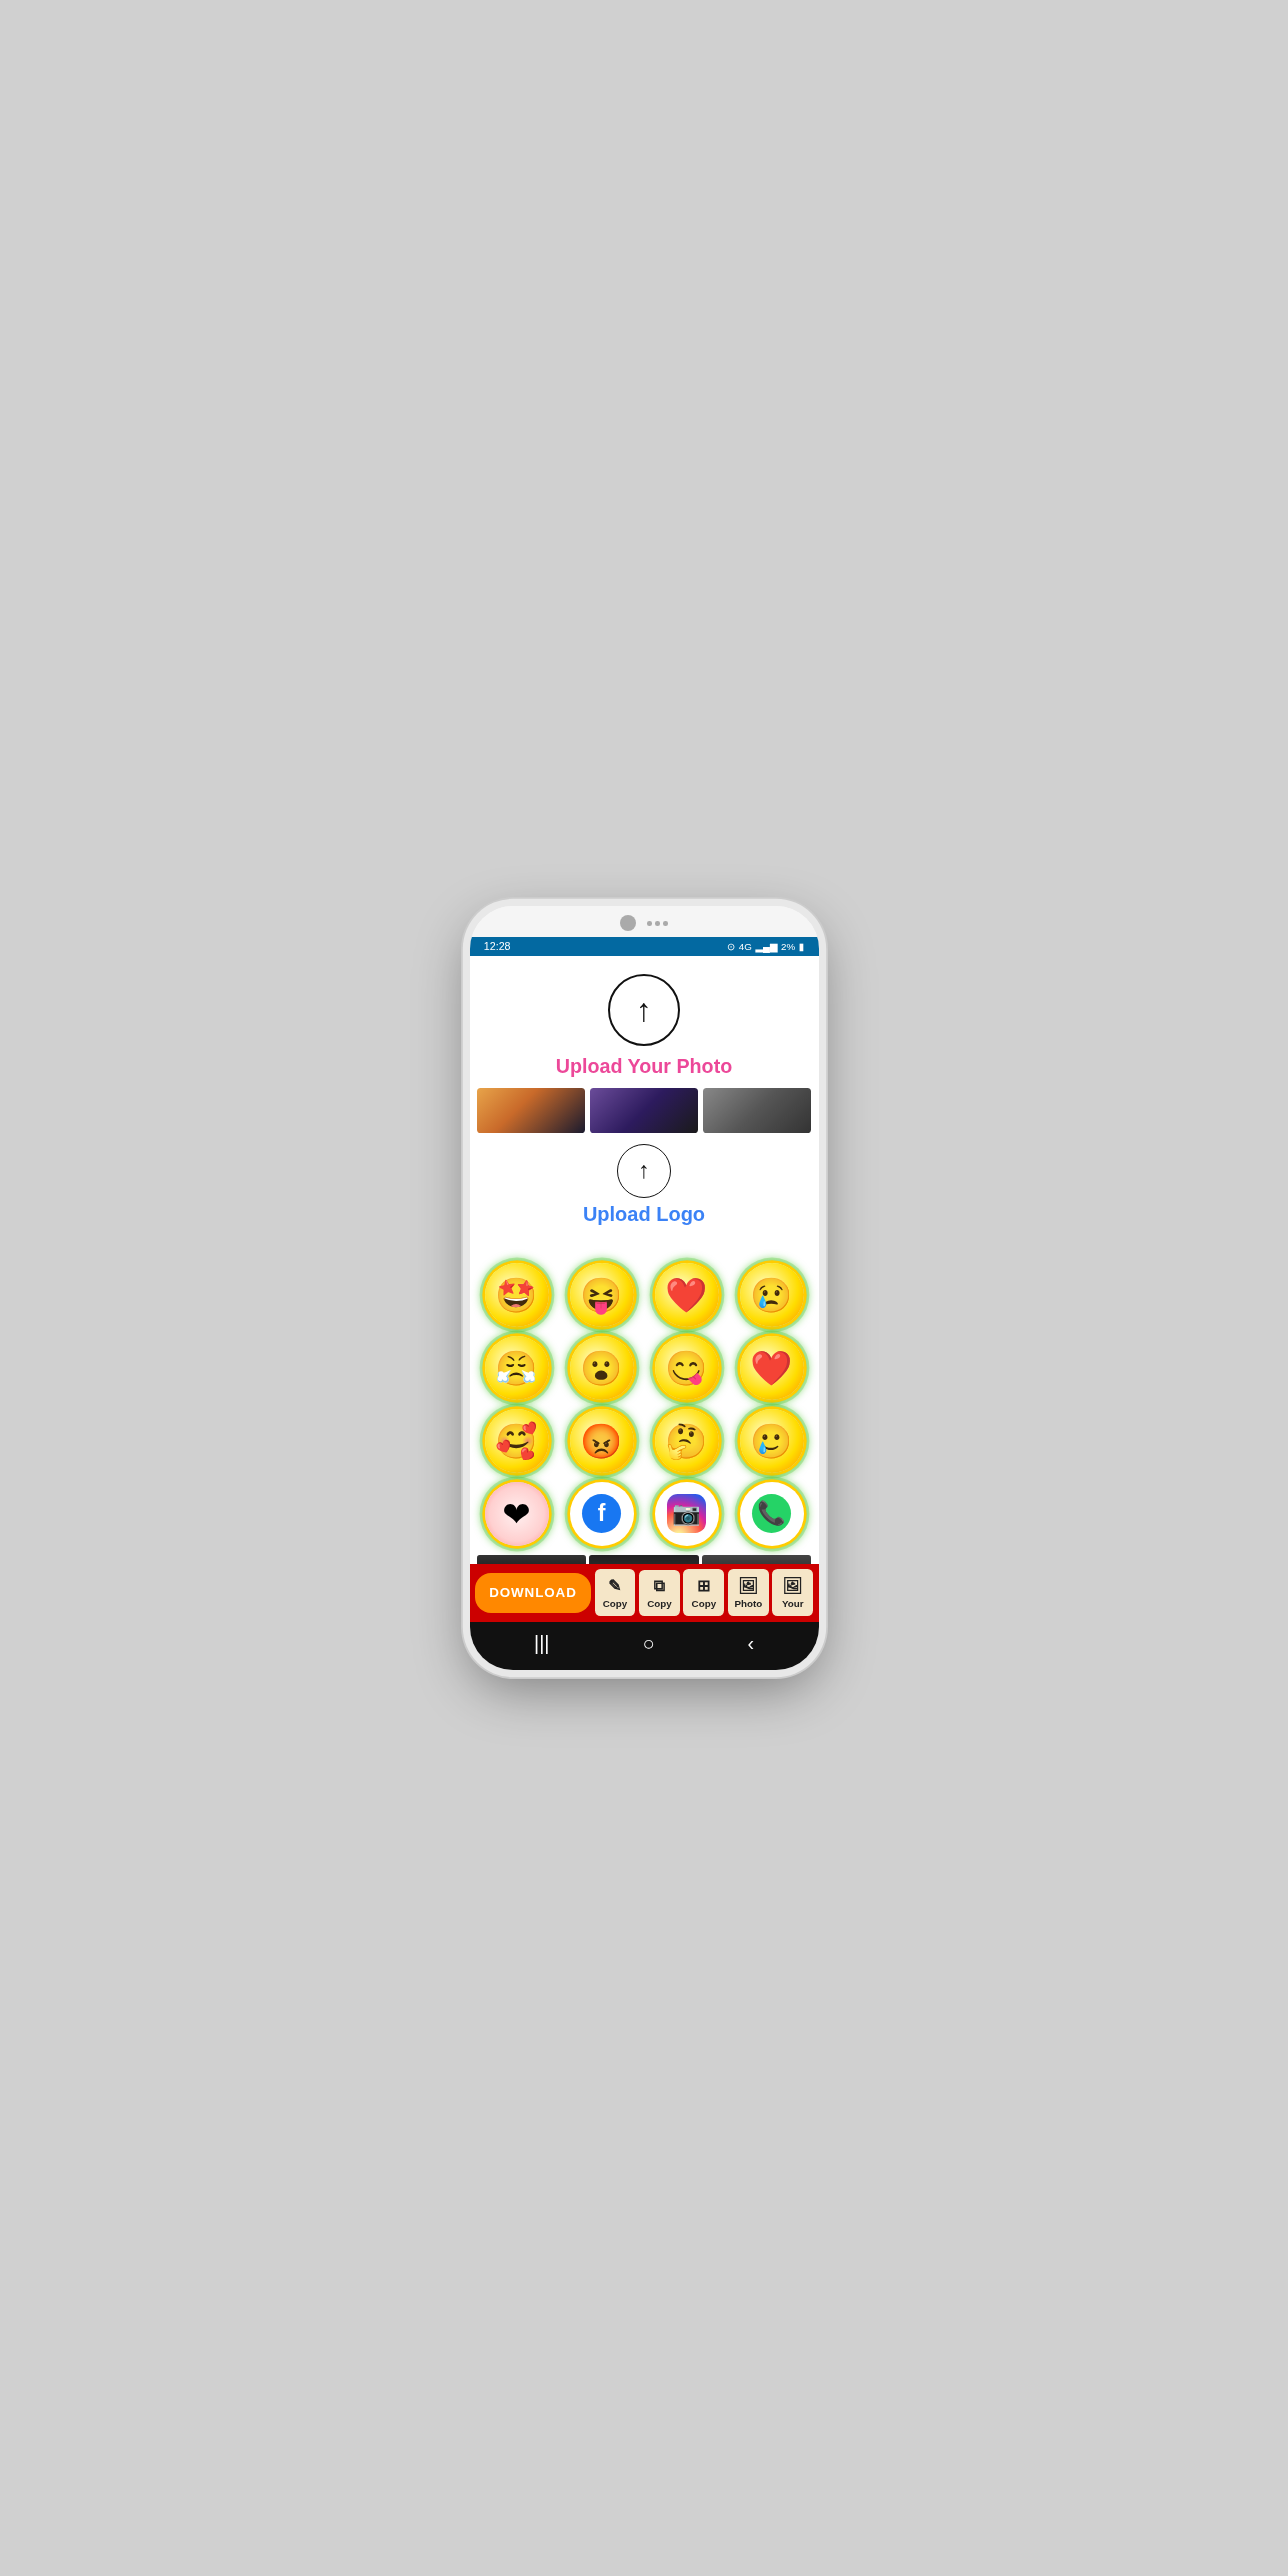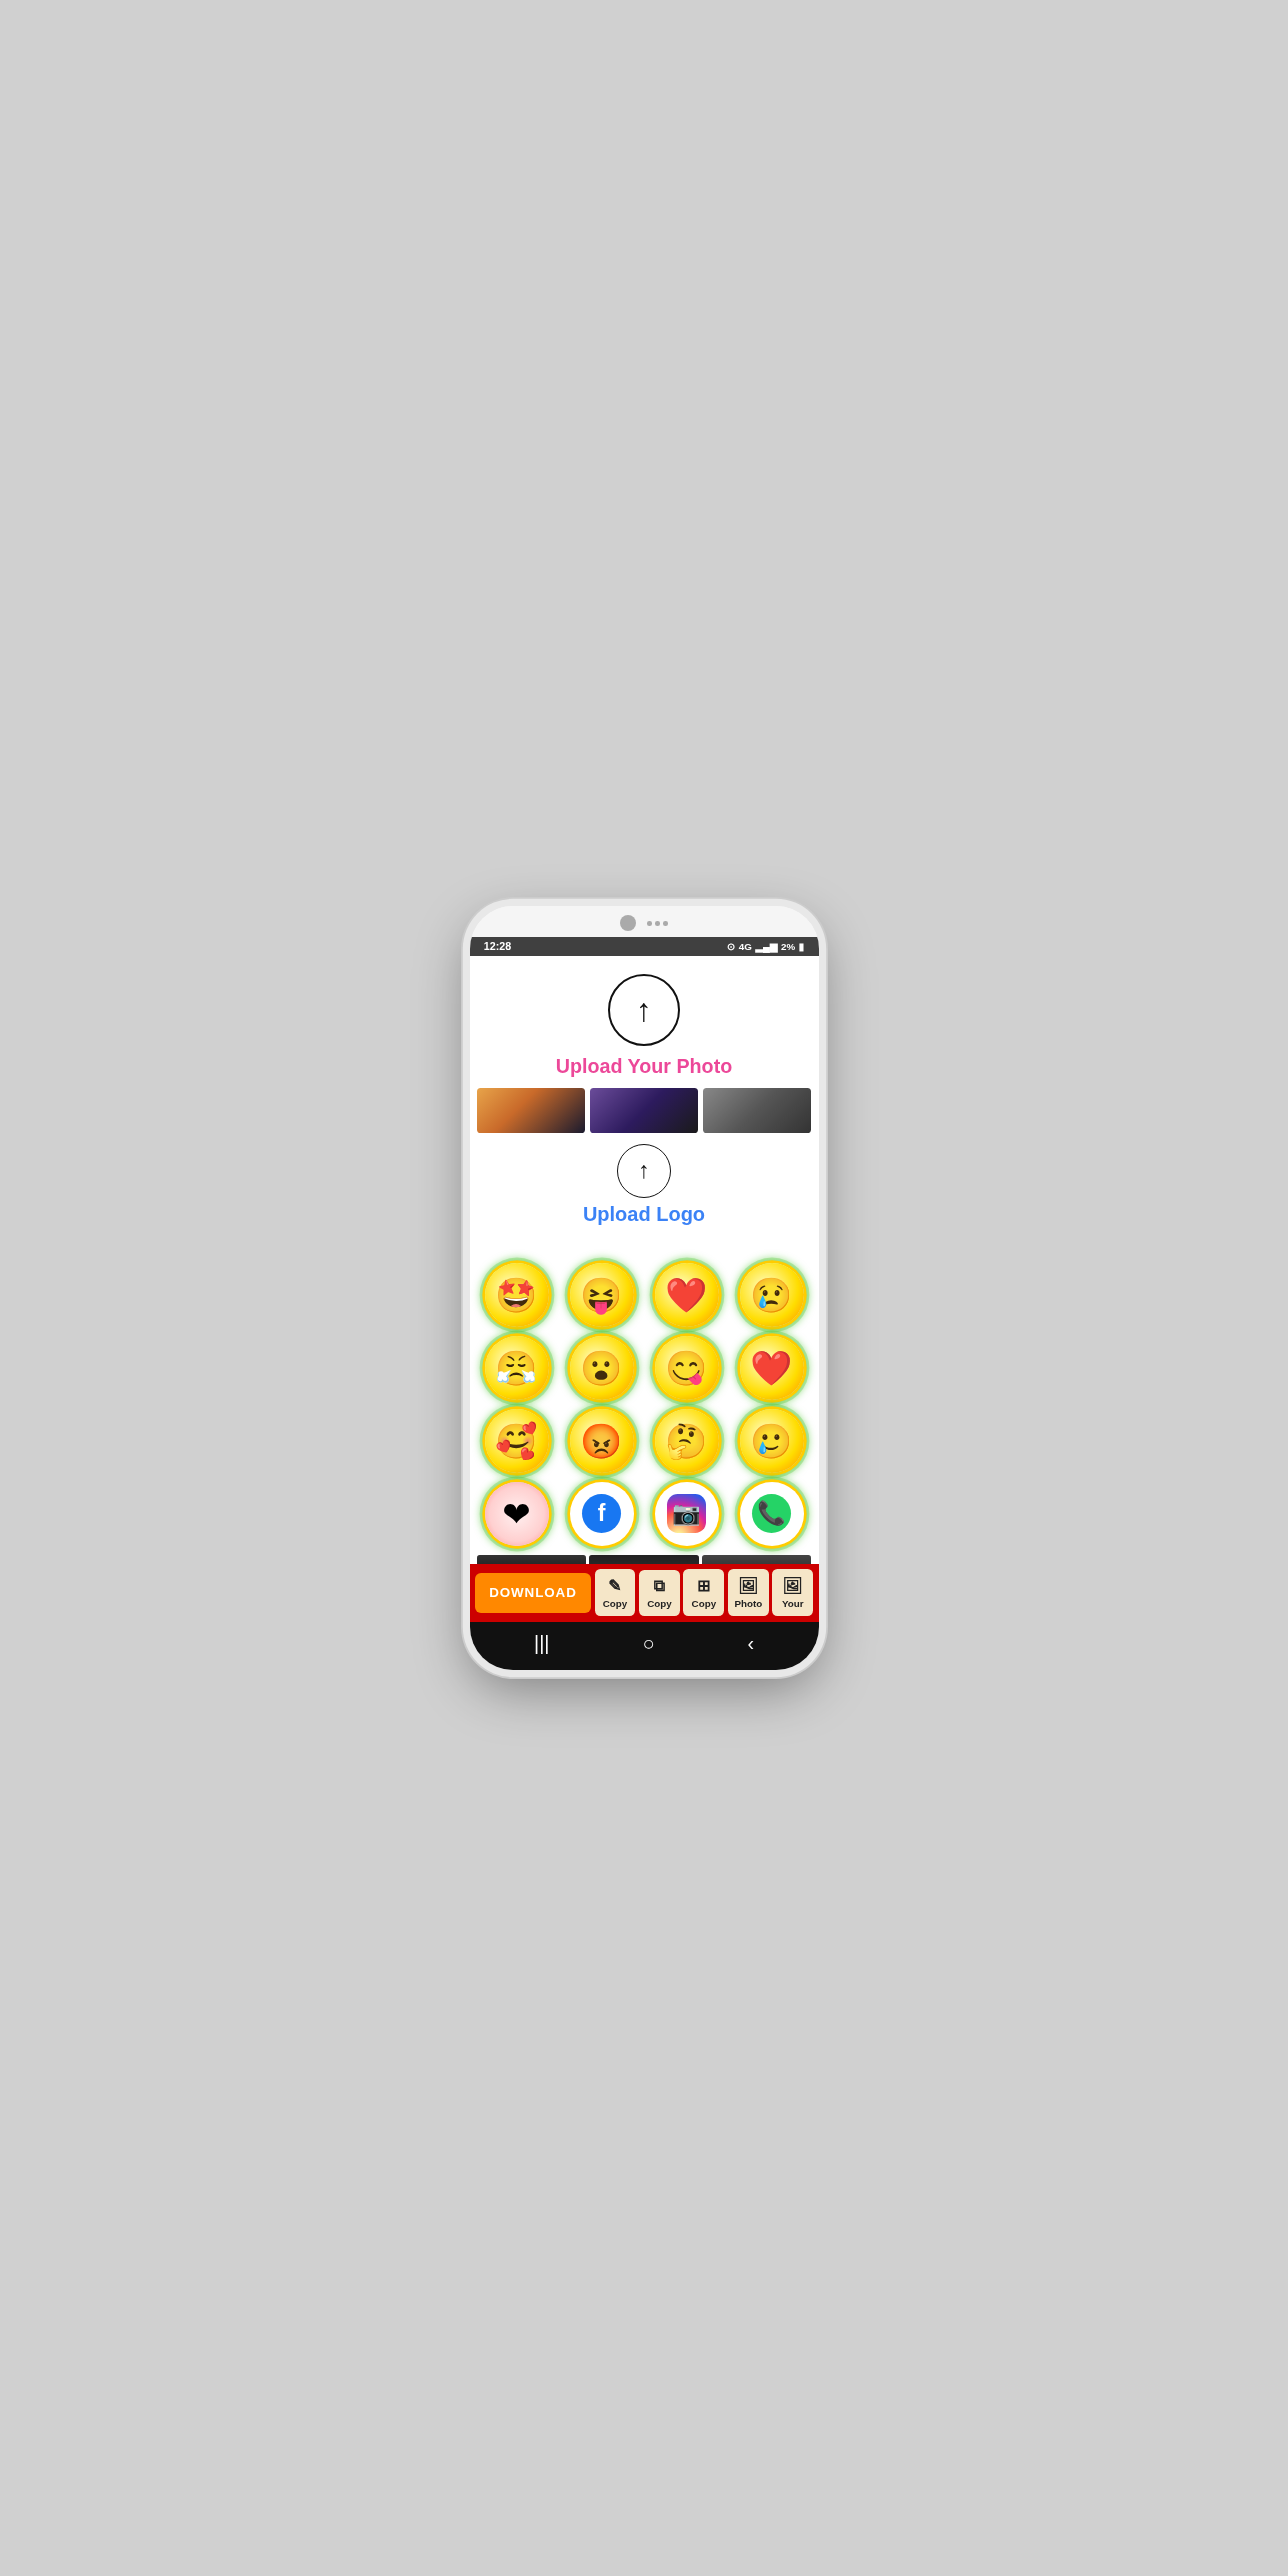--- a/index.html
+++ b/index.html
@@ -37,24 +37,24 @@
       display: flex;
       gap: 3.6px;
     }
     .speaker-dot {
       width: 4.5px;
       height: 4.5px;
       border-radius: 50%;
       background: #aaa;
     }
     .status-bar {
-      background: #404040;
+      background: #0369a1;
       color: white;
       font-size: 10.7px;
-      font-weight: 700;
+      font-weight: 400;
       padding: 3.6px 14.3px;
       display: flex;
       justify-content: space-between;
       align-items: center;
     }
     .status-right {
       display: flex;
       align-items: center;
       gap: 3.6px;
       font-size: 9.8px;
@@ -196,21 +196,21 @@
       align-items: center;
       padding: 5.4px 5.4px;
       gap: 3.6px;
     }
     .download-btn {
       background: #ff8800;
       color: white;
       font-size: 13.4px;
       font-weight: 800;
       padding: 12.5px 14.3px;
-      border-radius: 6px;
+      border-radius: 16px;
       border: none;
       cursor: pointer;
       flex: 1.4;
       text-align: center;
       letter-spacing: 0.9px;
     }
     .tool-btn {
       background: #f5e6c8;
       border: none;
       border-radius: 5.4px;

